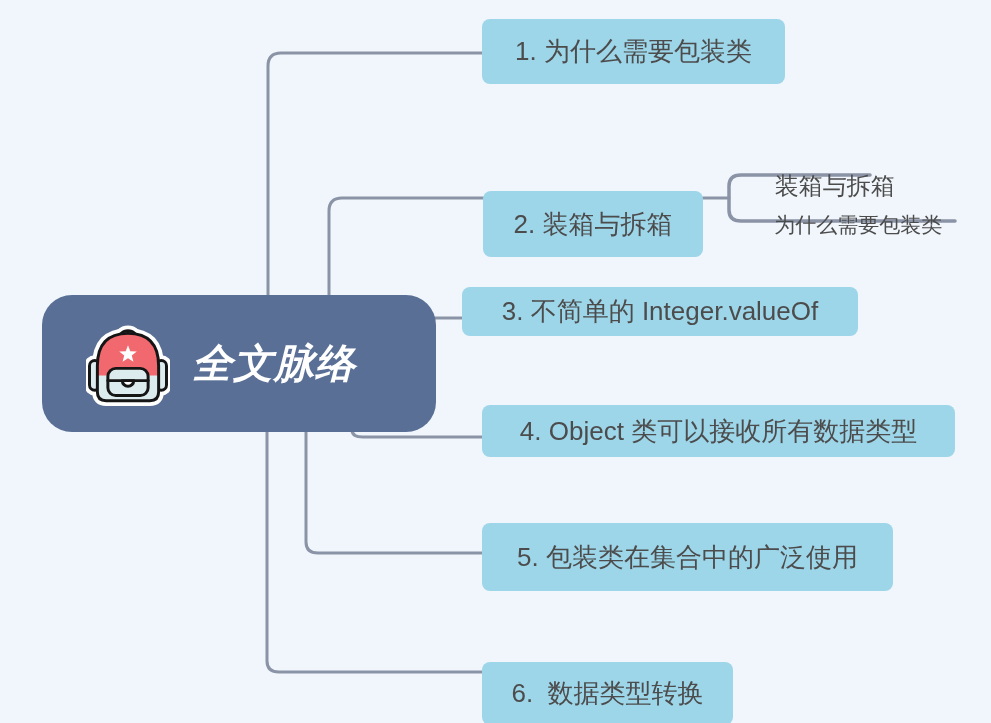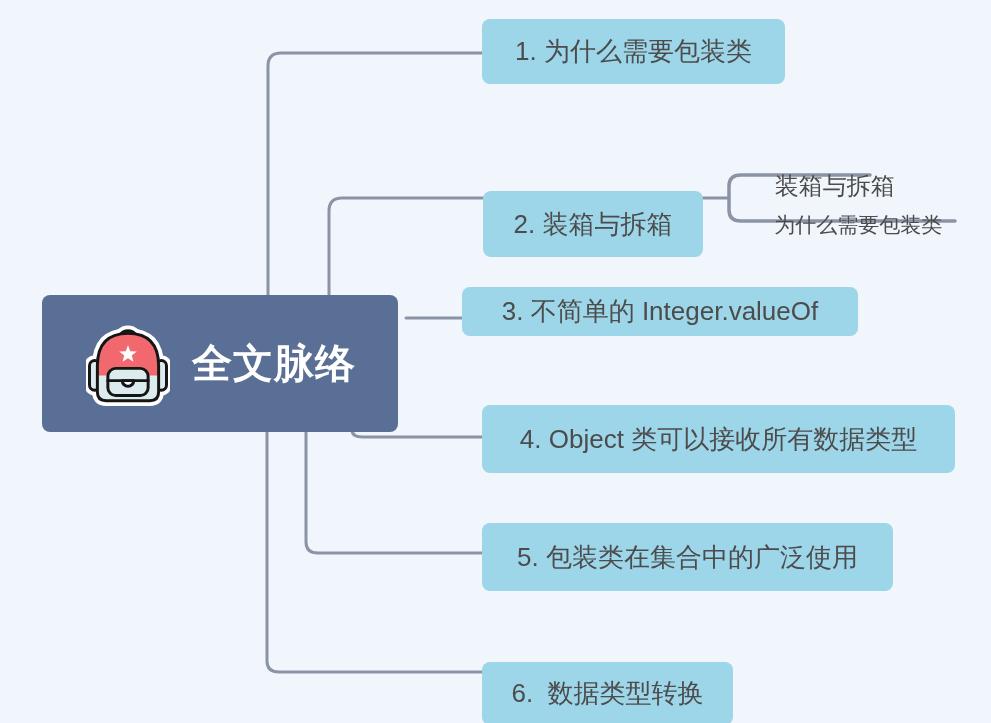--- a/index.html
+++ b/index.html
@@ -18,27 +18,27 @@
   .conn{stroke:var(--line);stroke-width:3;fill:none;stroke-linecap:round;}
   .conn-thick{stroke:var(--line);stroke-width:3.5;fill:none;stroke-linecap:round;}
   .node{
     position:absolute;display:flex;align-items:center;justify-content:center;
     background:var(--branch-fill);color:var(--branch-text);
     font-size:26px;border-radius:8px;box-sizing:border-box;white-space:pre;
   }
   .b1{left:482px;top:19px;width:303px;height:65px;}
   .b2{left:483px;top:163px;width:220px;height:66px;margin-top:28px;}
   .b3{left:462px;top:287px;width:396px;height:49px;}
-  .b4{left:482px;top:405px;width:473px;height:68px;}
+  .b4{left:482px;top:405px;width:473px;height:52px;}
   .b5{left:482px;top:523px;width:411px;height:68px;}
   .b6{left:482px;top:662px;width:251px;height:63px;}
   .root-node{
-    position:absolute;left:42px;top:295px;width:356px;height:137px;
-    background:var(--root-fill);color:var(--root-text);border-radius:8px;
-    display:flex;align-items:center;padding-left:44px;box-sizing:border-box;
+    position:absolute;left:42px;top:295px;width:394px;height:137px;
+    background:var(--root-fill);color:var(--root-text);border-radius:30px;
+    display:flex;align-items:center;padding-left:44px;box-sizing:border-box;font-style:italic;
   }
   .root-label{font-size:40px;font-weight:bold;letter-spacing:1px;margin-left:22px;white-space:pre;}
   .subtopic{position:absolute;color:var(--branch-text);white-space:pre;}
   .st1{left:748px;top:142px;font-size:24px;}
   .st2{left:751px;top:187px;font-size:21px;}
   .bp-halo{stroke:var(--icon-halo);fill:var(--icon-halo);stroke-width:12;stroke-linejoin:round;}
   .bp-stroke{stroke:var(--icon-outline);stroke-width:3.4;stroke-linejoin:round;stroke-linecap:round;}
   .bp-light{fill:var(--icon-light);}
   .bp-handle{fill:var(--icon-handle);}
   .bp-red{fill:var(--icon-red);}

